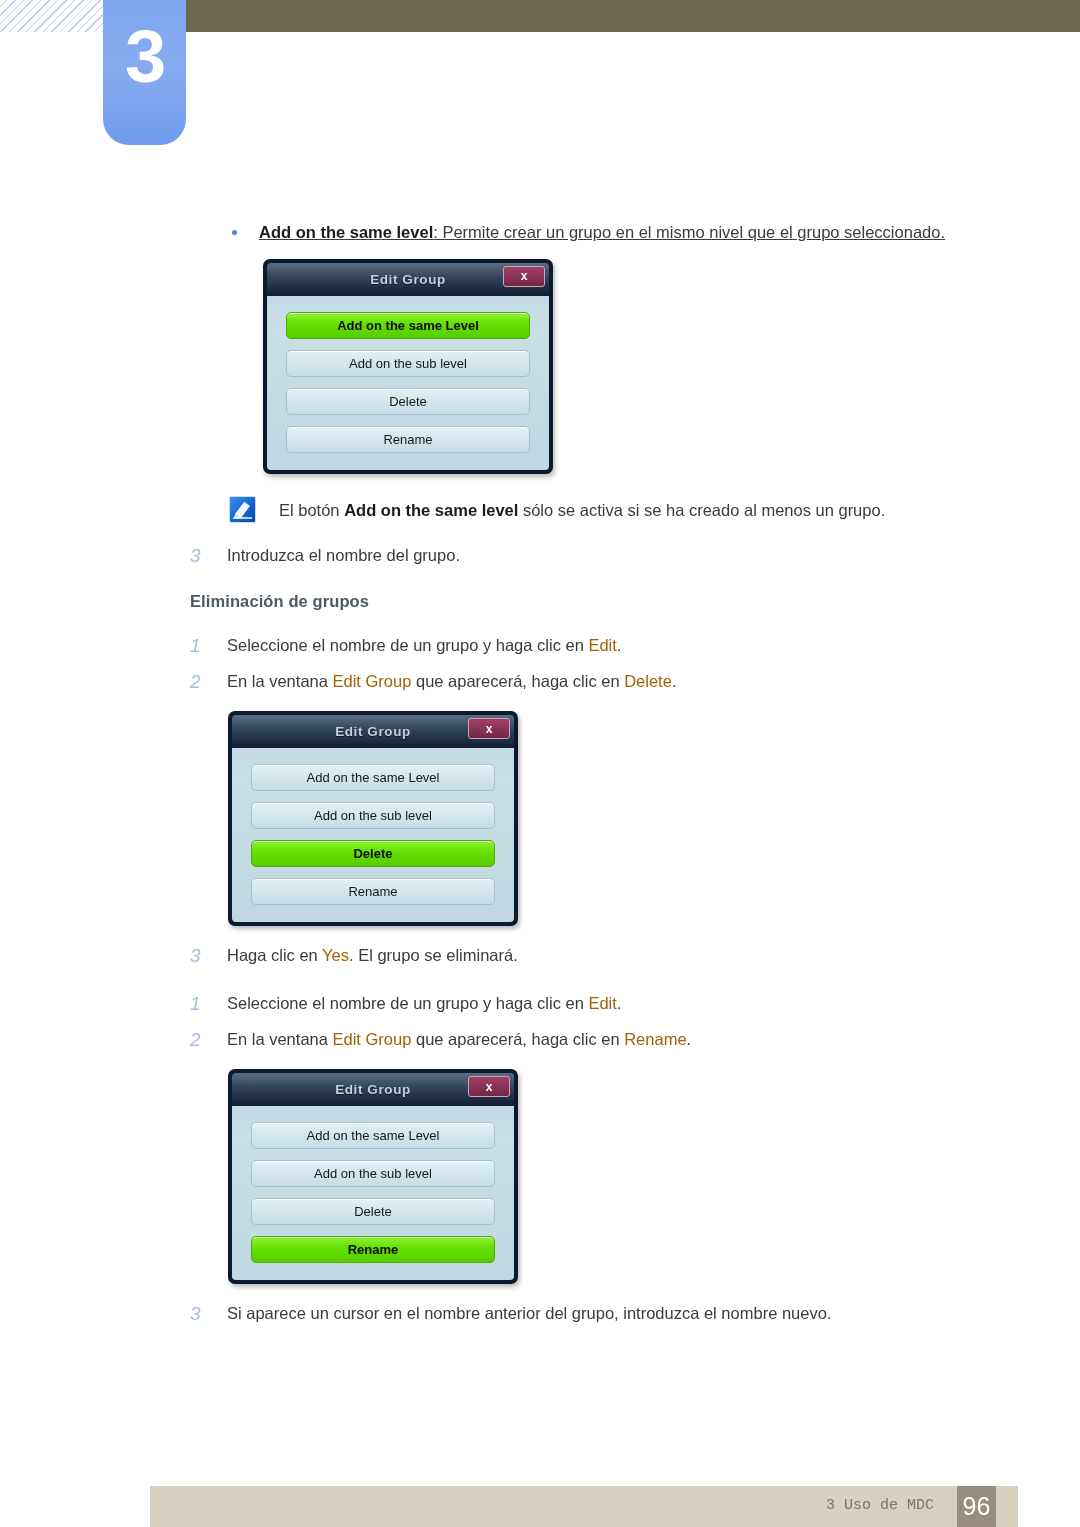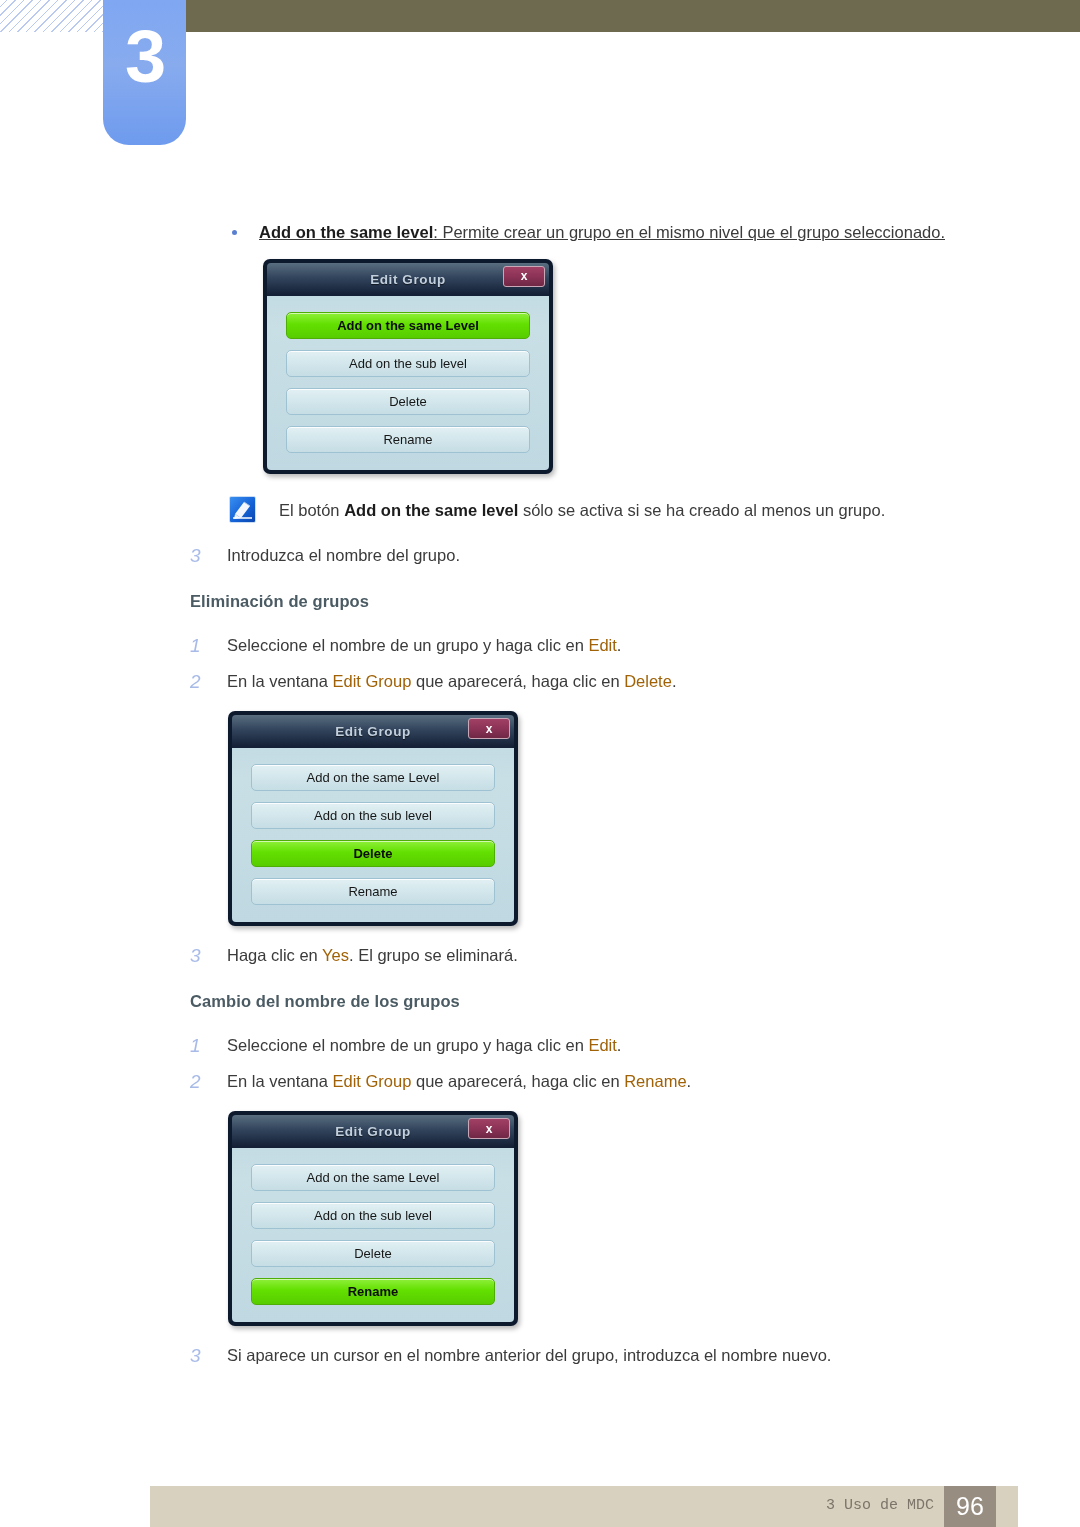--- a/index.html
+++ b/index.html
@@ -225,21 +225,21 @@
   .footer-text {
     position: absolute;
     right: 84px; top: 11px;
     color: #7d746a;
     font-size: 15px;
     font-family: Liberation Mono, monospace;
   }
   .footer-page {
     position: absolute;
     right: 22px; top: 0;
-    width: 52px; height: 41px;
+    width: 39px; height: 41px;
     background: #988d81;
     color: #ffffff;
     font-size: 25px;
     display: flex;
     align-items: center;
     justify-content: center;
   }
 </style>
 </head>
 <body>
@@ -320,21 +320,20 @@
           </div>
         </div>
       </div>
     </div>
 
     <div class="step" style="margin-top:19px;">
       <span class="num">3</span>
       <span>Haga clic en </span><b>Yes</b><span>. El grupo se eliminará.</span>
     </div>
 
-    <div class="sec-head" style="margin-top:23px;">Cambio del nombre de los grupos</div>
 
     <div class="step" style="margin-top:22px;">
       <span class="num">1</span>
       <span>Seleccione el nombre de un grupo y haga clic en </span><b>Edit</b><span>.</span>
     </div>
 
     <div class="step" style="margin-top:10px;">
       <span class="num">2</span>
       <span>En la ventana </span><b>Edit Group</b><span> que aparecerá, haga clic en </span><b>Rename</b><span>.</span>
     </div>

